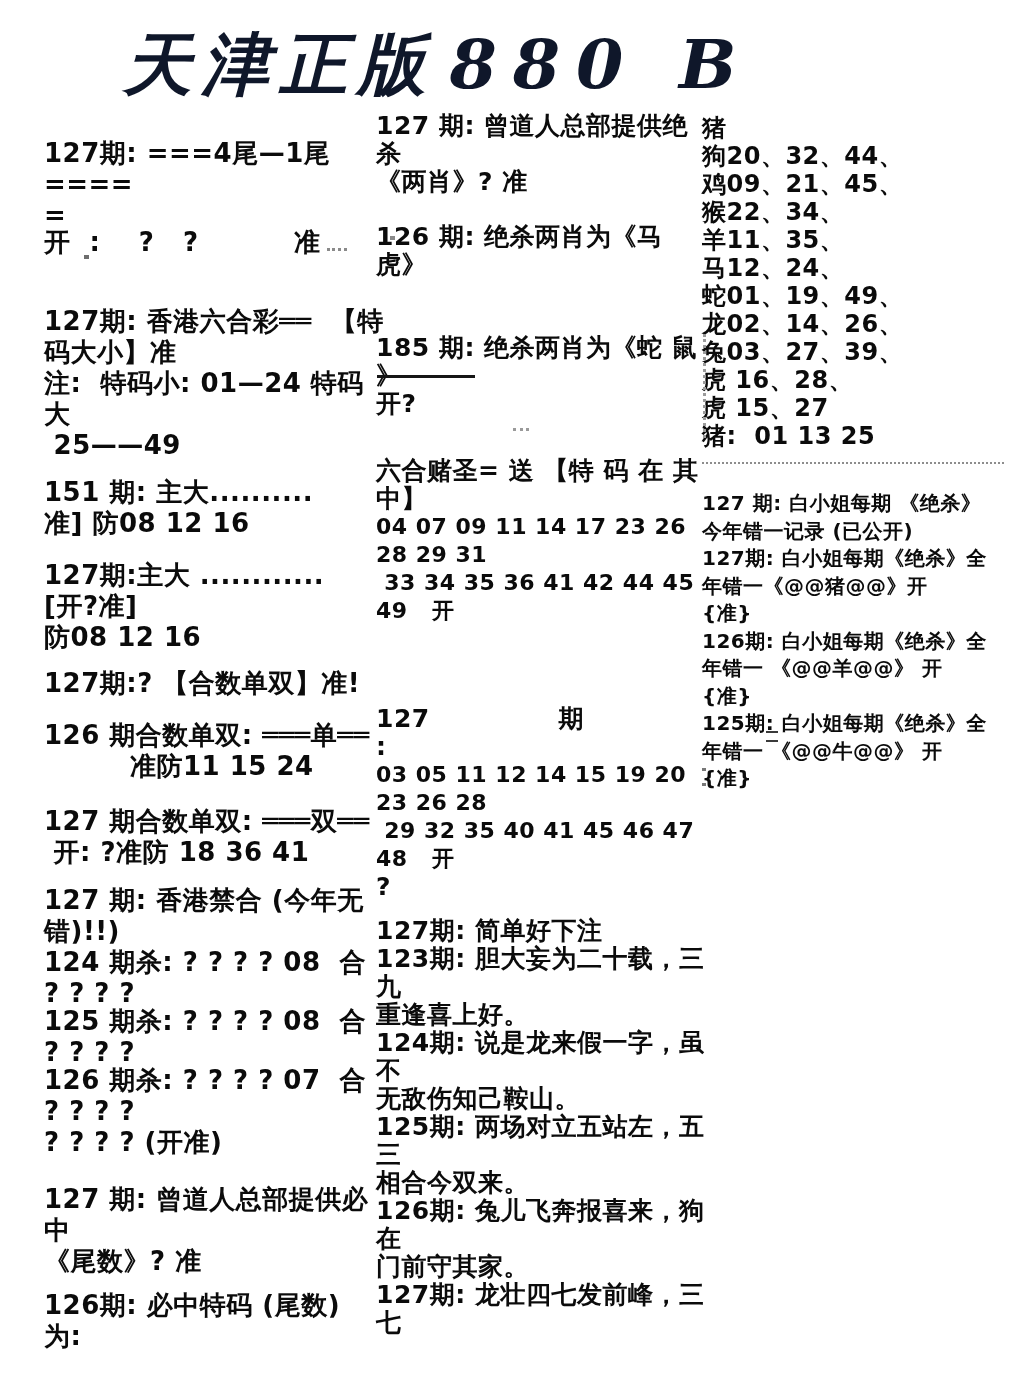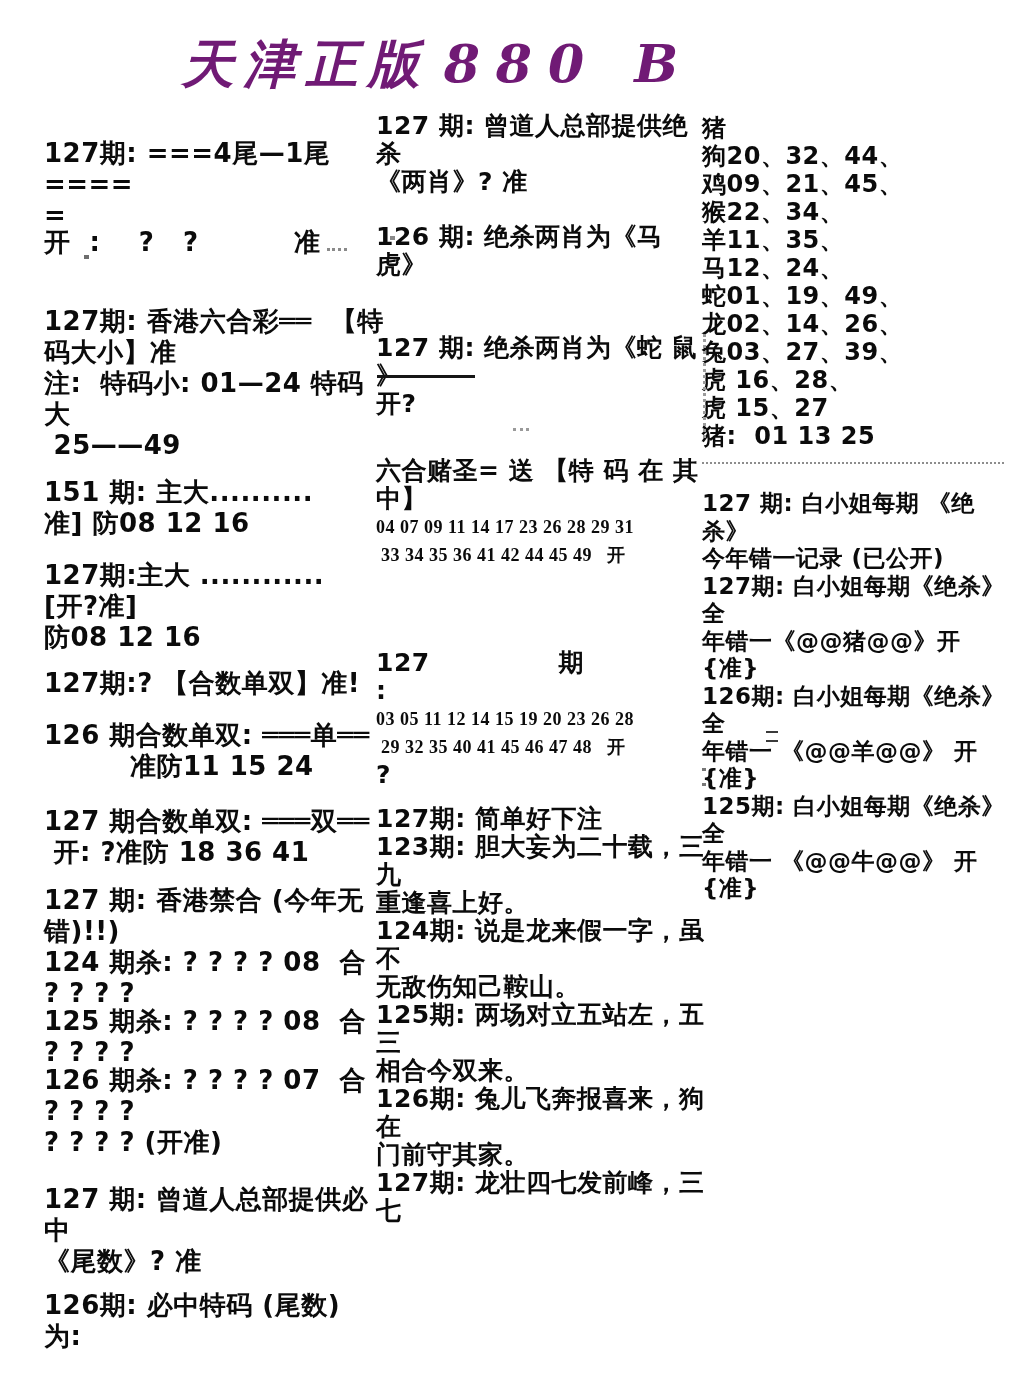--- a/index.html
+++ b/index.html
@@ -6,35 +6,35 @@
   body{
     width:1018px;height:1388px;position:relative;overflow:hidden;
     background:#fefefe;
     font-family:"DejaVu Sans","Liberation Sans",sans-serif;
     color:#0b0b0b;
   }
   .page{position:absolute;inset:0;background:#fff;}
   .title{
     position:absolute;left:88px;top:18px;width:700px;height:92px;
     text-align:center;font-family:"DejaVu Serif","Liberation Serif",serif;
-    font-weight:bold;font-style:italic;font-size:52px;line-height:92px;
-    letter-spacing:10px;white-space:nowrap;color:#701a75;
+    font-weight:bold;font-style:italic;font-size:68px;line-height:92px;
+    letter-spacing:10px;white-space:nowrap;color:#0f172a;
   }
   .title .num{letter-spacing:16px;margin-left:14px;}
   .col{position:absolute;}
   .col .line{white-space:pre-wrap;font-weight:bold;}
   .col-left{left:44px;top:138px;width:342px;font-size:26px;}
   .col-left .line{line-height:31px;letter-spacing:0.5px;}
   .col-middle{left:376px;top:112px;width:332px;font-size:25px;}
   .col-middle .line{line-height:28px;letter-spacing:0.5px;}
   .col-right{left:702px;top:114px;width:314px;font-size:24px;}
   .col-right .line{line-height:28px;letter-spacing:0.5px;}
   .right-lower{margin-top:26px;}
-  .right-lower .line{font-size:23px;line-height:27.5px;}
-  .nums{font-size:18px;letter-spacing:-0.5px;font-family:Liberation Serif, serif;}
+  .right-lower .line{font-size:20px;line-height:27.5px;}
+  .nums{font-size:22px;letter-spacing:-0.5px;}
   .rule-dotted{
     border-top:2px dotted #8d8d8d;height:0;width:302px;margin-top:12px;
   }
   
   .art{position:absolute;}
   .a-strike{left:377px;top:375px;width:98px;border-top:3px solid #161616;}
   .a-dot1{left:84px;top:255px;width:5px;height:4px;background:#6e6e6e;}
   .a-dots2{left:327px;top:248px;width:20px;border-top:3px dotted #8a8a8a;}
   .a-dots3{left:513px;top:428px;width:16px;border-top:3px dotted #9a9a9a;}
   .a-dot4{left:390px;top:236px;width:5px;height:4px;background:#8a8a8a;}
@@ -77,21 +77,21 @@
       <div class="line">? ? ? ? (开准)</div>
       <div class="line" style="margin-top: 26px;">127 期: 曾道人总部提供必中</div>
       <div class="line">《尾数》? 准</div>
       <div class="line" style="margin-top: 13px;">126期: 必中特码 (尾数) 为:</div>
     </div>
 
   <div class="col col-middle">
       <div class="line">127 期: 曾道人总部提供绝杀</div>
       <div class="line">《两肖》? 准</div>
       <div class="line" style="margin-top: 27px;">126 期: 绝杀两肖为《马 虎》</div>
-      <div class="line" style="margin-top: 55px;">127 期: 绝杀两肖为《蛇 鼠 》</div>
+      <div class="line" style="margin-top: 55px;">185 期: 绝杀两肖为《蛇 鼠 》</div>
       <div class="line">开?</div>
       <div class="line" style="margin-top: 39px;">六合赌圣= 送 【特 码 在 其</div>
       <div class="line">中】</div>
       <div class="line nums">04 07 09 11 14 17 23 26 28 29 31</div>
       <div class="line nums"> 33 34 35 36 41 42 44 45 49   开</div>
       <div class="line" style="margin-top: 80px;">127              期              :</div>
       <div class="line nums">03 05 11 12 14 15 19 20 23 26 28</div>
       <div class="line nums"> 29 32 35 40 41 45 46 47 48   开</div>
       <div class="line">?</div>
       <div class="line" style="margin-top: 16px;">127期: 简单好下注</div>

